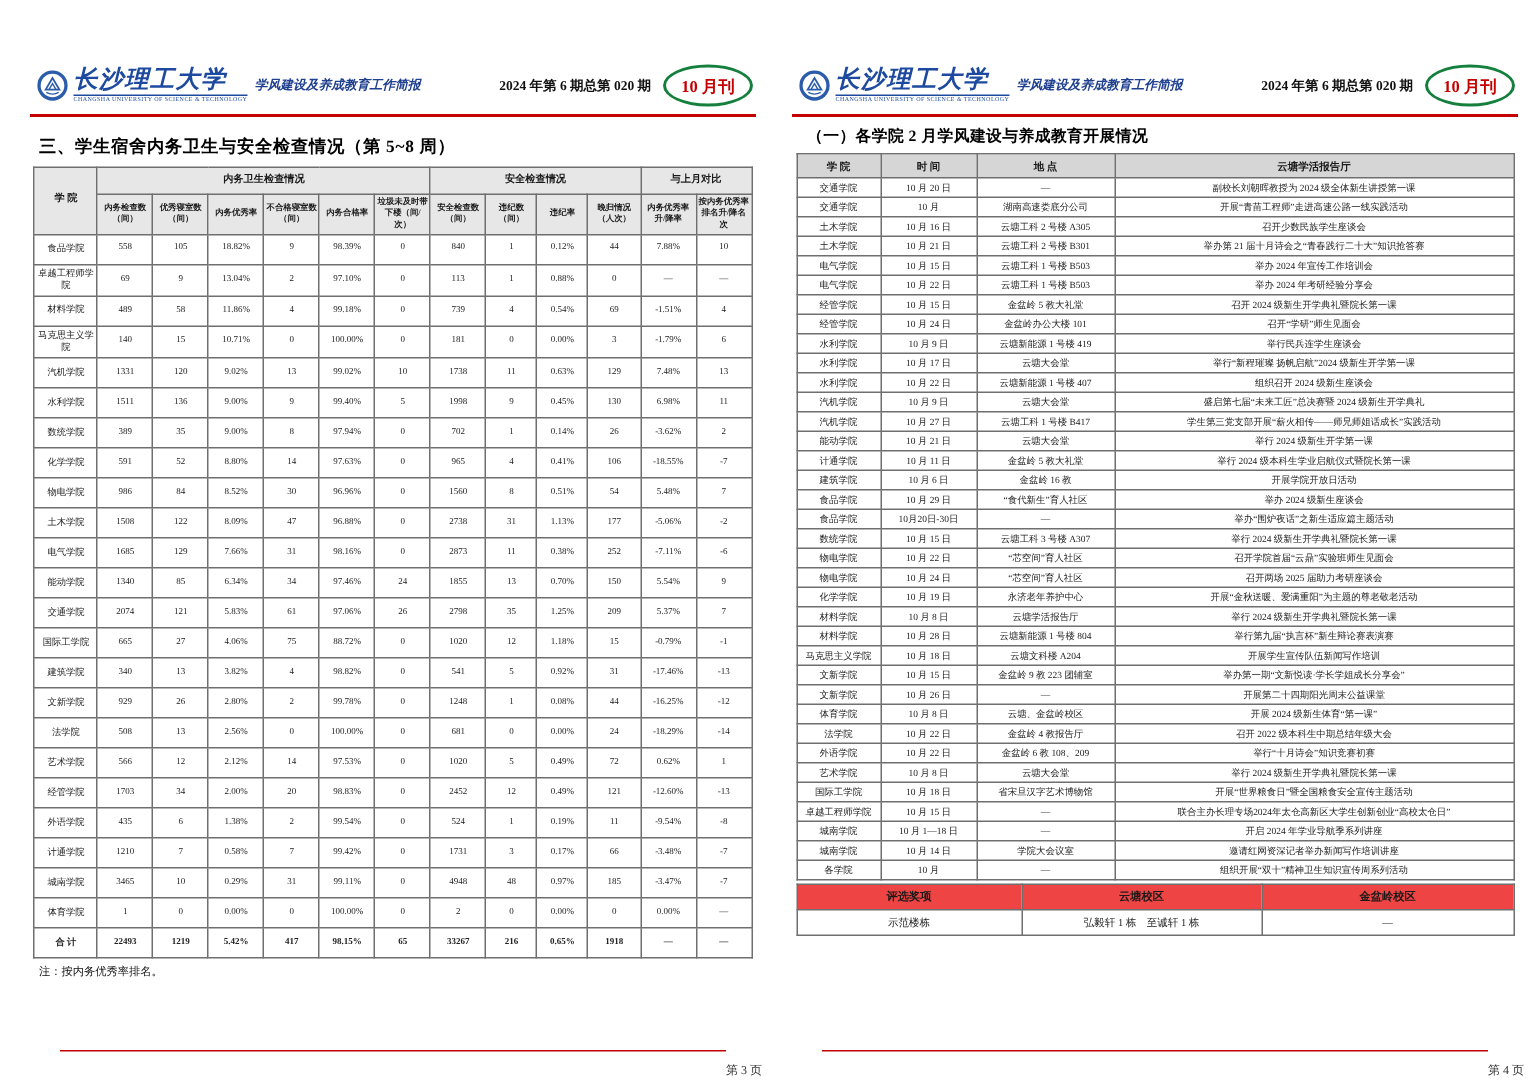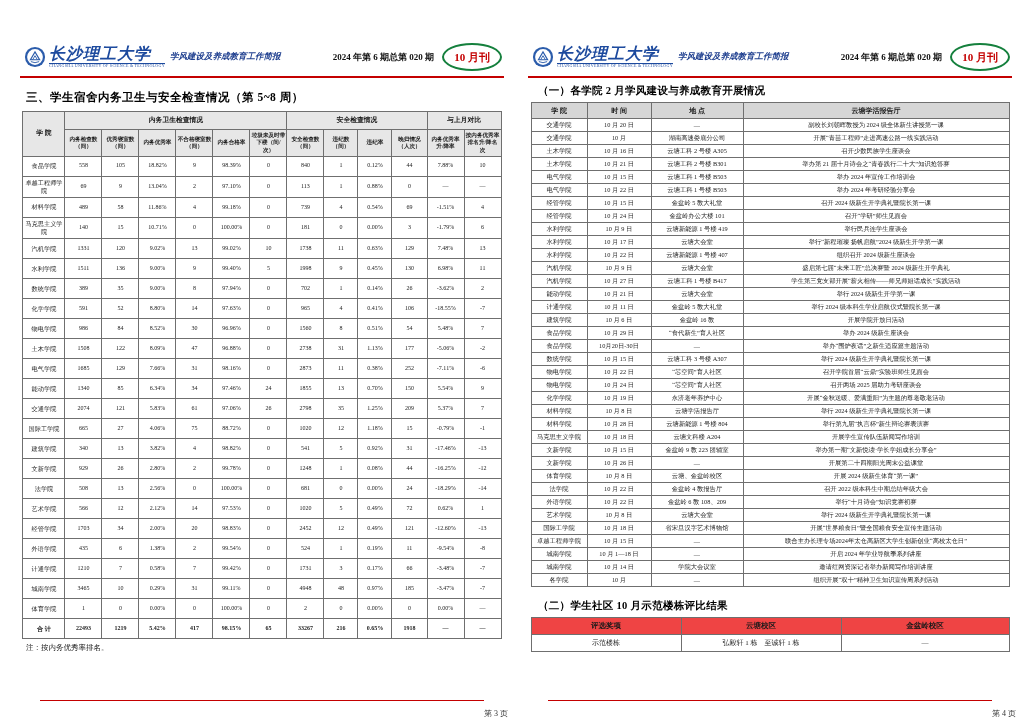--- a/index.html
+++ b/index.html
@@ -744,21 +744,20 @@
           </tr>
           <tr>
             <td>各学院</td>
             <td>10 月</td>
             <td>—</td>
             <td>组织开展“双十”精神卫生知识宣传周系列活动</td>
           </tr>
         </tbody>
     </table>
 
-    <h3 class="sub-title" style="margin-top:12px;">（二）学生社区 10 月示范楼栋评比结果</h3>
 
     <table class="award-table">
       <colgroup>
         <col style="width:150px">
           <col style="width:160px">
           <col style="width:168px">
       </colgroup>
       <thead>
         <tr>
           <th>评选奖项</th>

